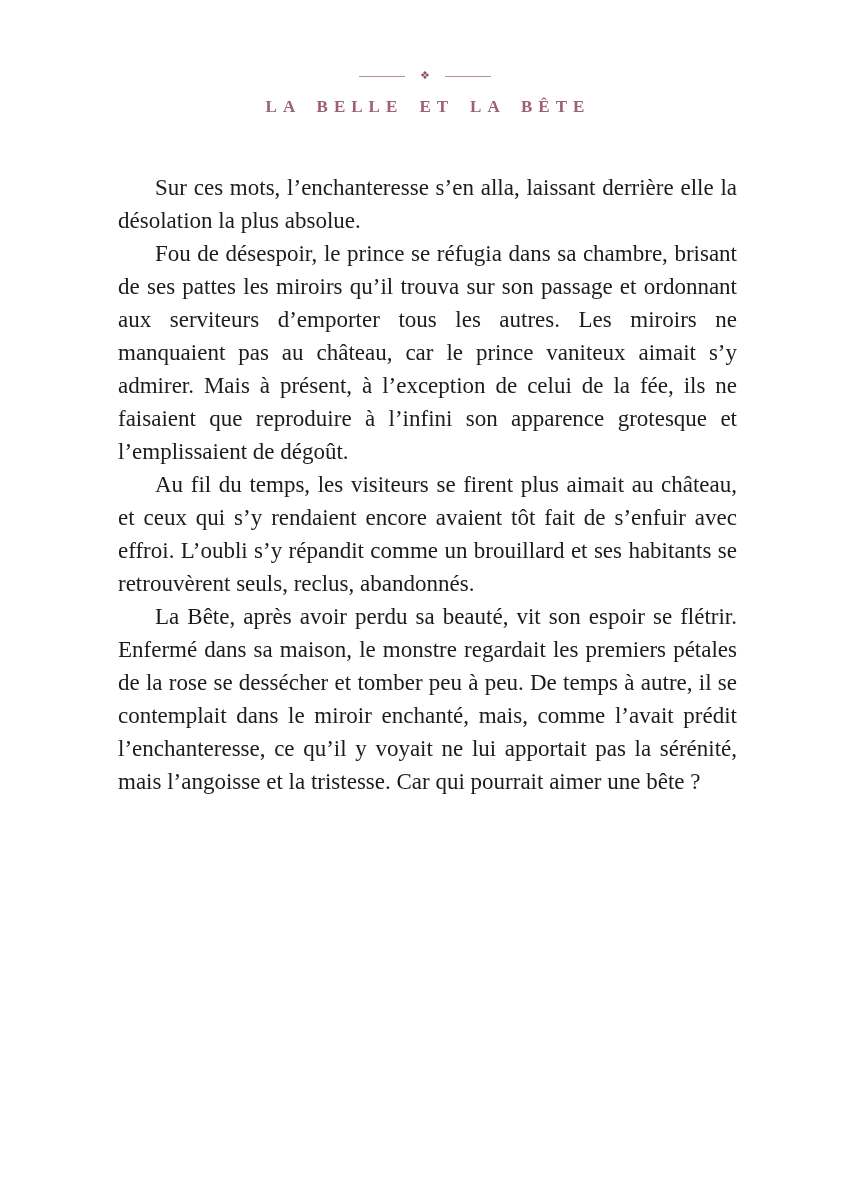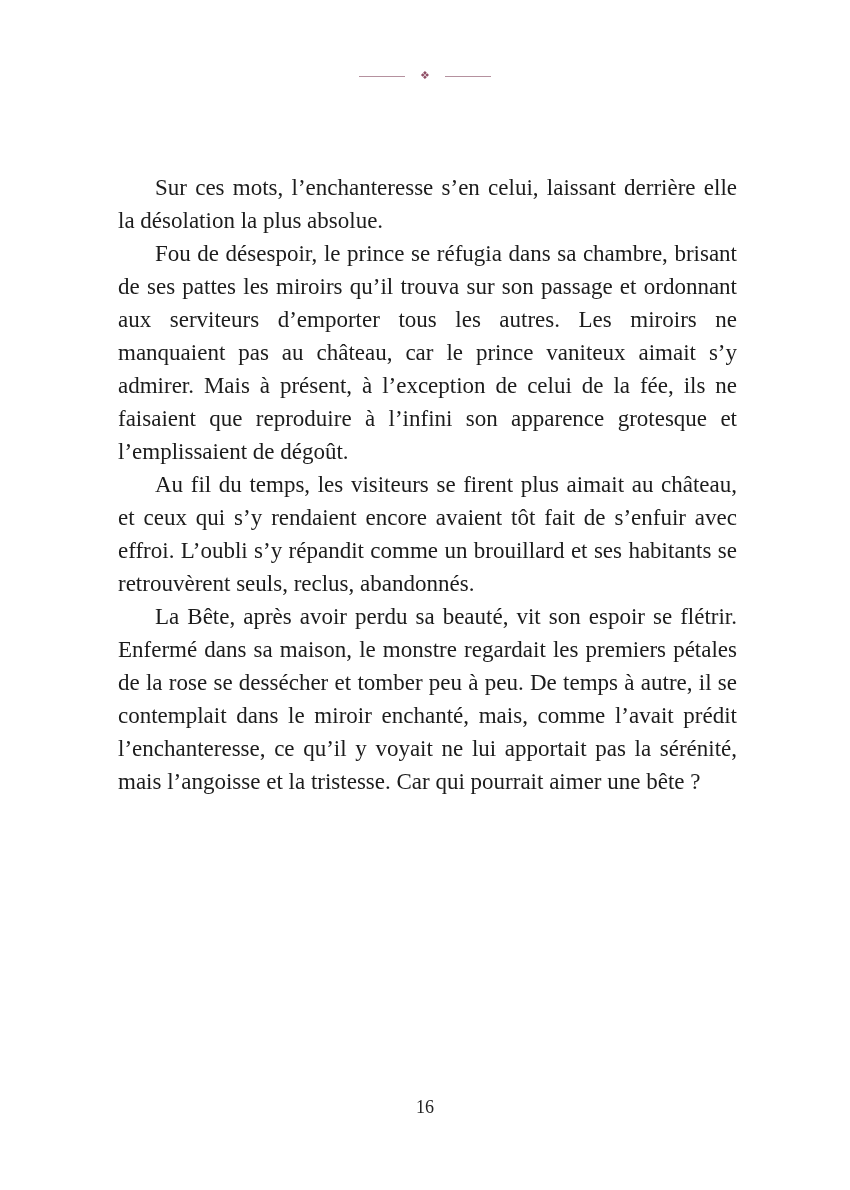--- a/index.html
+++ b/index.html
@@ -95,23 +95,23 @@
 <body>
 
 <div class="book-page">
 
   <div class="ornament">
     <span class="ornament-line"></span>
     <span class="fleuron">❖</span>
     <span class="ornament-line"></span>
   </div>
 
+  <div class="page-title">LA BELLE ET LA BÊTE</div>
 
   <div class="page-body">
-    <p>Sur ces mots, l’enchanteresse s’en celui, laissant derrière elle la désolation la plus absolue.</p>
+    <p>Sur ces mots, l’enchanteresse s’en alla, laissant derrière elle la désolation la plus absolue.</p>
     <p>Fou de désespoir, le prince se réfugia dans sa chambre, brisant de ses pattes les miroirs qu’il trouva sur son passage et ordonnant aux serviteurs d’emporter tous les autres. Les miroirs ne manquaient pas au château, car le prince vaniteux aimait s’y admirer. Mais à présent, à l’exception de celui de la fée, ils ne faisaient que reproduire à l’infini son apparence grotesque et l’emplissaient de dégoût.</p>
     <p>Au fil du temps, les visiteurs se firent plus aimait au château, et ceux qui s’y rendaient encore avaient tôt fait de s’enfuir avec effroi. L’oubli s’y répandit comme un brouillard et ses habitants se retrouvèrent seuls, reclus, abandonnés.</p>
     <p>La Bête, après avoir perdu sa beauté, vit son espoir se flétrir. Enfermé dans sa maison, le monstre regardait les premiers pétales de la rose se dessécher et tomber peu à peu. De temps à autre, il se contemplait dans le miroir enchanté, mais, comme l’avait prédit l’enchanteresse, ce qu’il y voyait ne lui apportait pas la sérénité, mais l’angoisse et la tristesse. Car qui pourrait aimer une bête ?</p>
   </div>
 
-  <div class="page-number">16</div>
 
 </div>
 
 </body></html>

